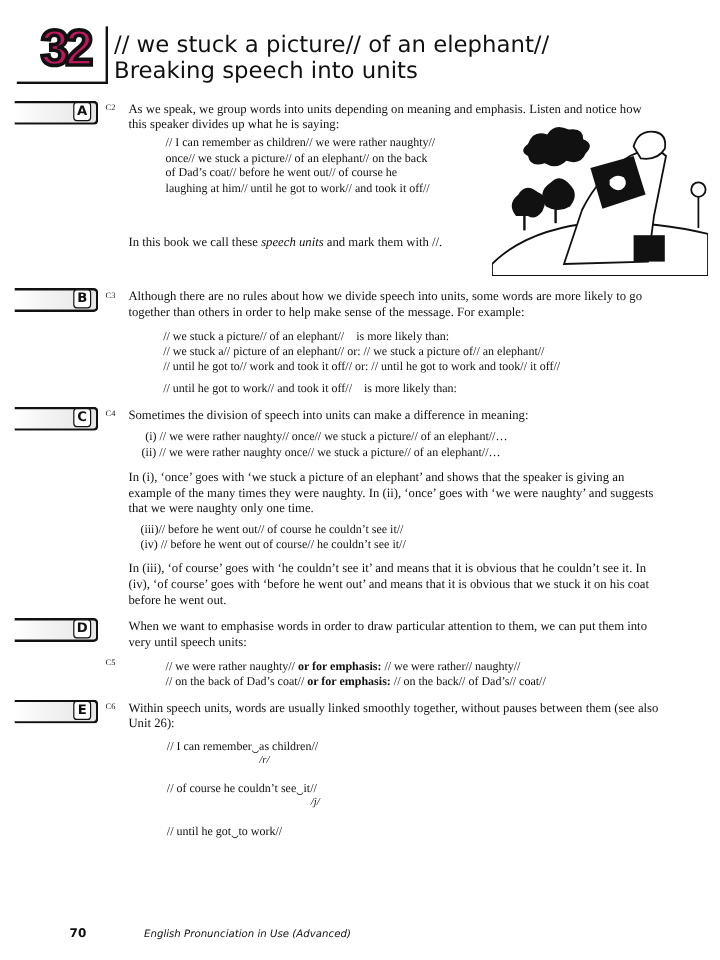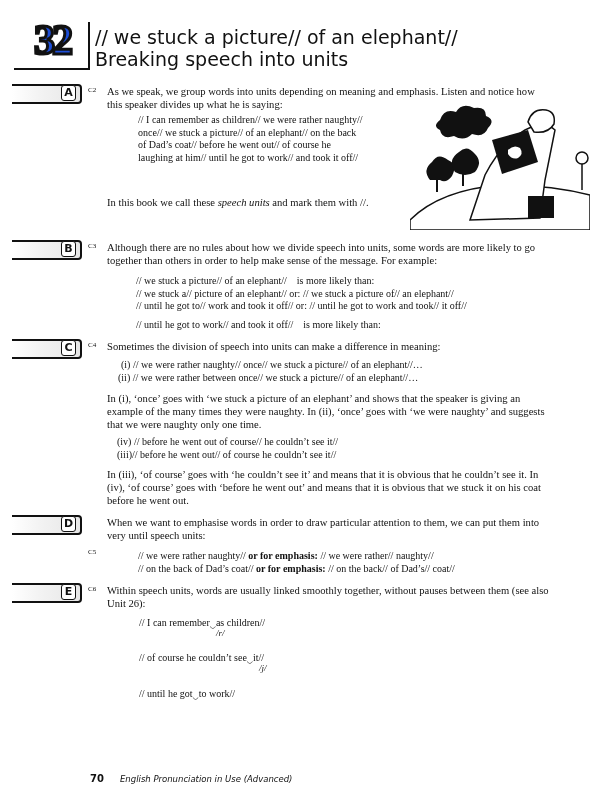--- a/index.html
+++ b/index.html
@@ -1,21 +1,21 @@
 <!DOCTYPE html>
 <html><head>
 <meta charset="utf-8">
 <style>
   html, body { margin: 0; padding: 0; background: #ffffff; }
   body { width: 600px; height: 800px; position: relative; overflow: hidden; color: #111; font-family: "Liberation Serif", "DejaVu Serif", serif; }
   .abs { position: absolute; }
 
   
   .unit-num { left: 30px; top: 22px; width: 60px; height: 44px; }
-  .unit-num .num { position:absolute; left: 4px; top: -6px; font-family: Liberation Serif, serif; font-weight: bold; font-size: 42px; color: #1d4ed8;
+  .unit-num .num { position:absolute; left: 4px; top: -6px; font-family: Liberation Sans, sans-serif; font-weight: bold; font-size: 42px; color: #be185d;
     -webkit-text-stroke: 3px #111; letter-spacing: -3px; }
   .unit-rule-v { left: 88px; top: 22px; width: 2px; height: 48px; background:#111; }
   .unit-rule-h { left: 14px; top: 68px; width: 76px; height: 2px; background:#111; }
   .title1, .title2 { left: 95px; font-family: "DejaVu Sans", sans-serif; font-size: 19px; color: #111; }
   .title1 { top: 26px; }
   .title2 { top: 48px; }
 
   
   .sec-label { left: 12px; width: 68px; height: 16px; border: 2px solid #111; border-left: none; border-radius: 0 4px 4px 0;
     background: linear-gradient(90deg, #fff 0%, #f3f3f3 40%, #e6e6e6 100%); }
@@ -24,21 +24,21 @@
   .cd { left: 88px; font-size: 7px; font-family: "Liberation Serif", serif; }
 
   .para { left: 107px; width: 440px; font-size: 10.6px; line-height: 13.2px; }
   .ex { font-size: 10px; line-height: 12.6px; }
   .bold { font-weight: bold; }
   .ital { font-style: italic; }
 
   
   .illus { left: 410px; top: 100px; width: 180px; height: 130px; }
 
-  .footer-num { left: 58px; top: 773px; font-family: "DejaVu Sans", sans-serif; font-weight: bold; font-size: 10px; margin-left: 32px; }
+  .footer-num { left: 58px; top: 773px; font-family: "DejaVu Sans", sans-serif; font-weight: bold; font-size: 10px; }
   .footer-title { left: 120px; top: 774px; font-family: "DejaVu Sans", sans-serif; font-style: italic; font-size: 8.5px; text-align: center; }
 
   .ipa { font-style: italic; font-size: 9px; }
 </style>
 </head>
 <body>
 
 <div class="abs unit-num">
   <span class="num">32</span>
 </div>
@@ -96,26 +96,26 @@
   <div style="margin-top:6px;"><span>// until he got to work// and took it off//</span>&nbsp;&nbsp;&nbsp;&nbsp;<span>is more likely than:</span></div>
 </div>
 
 <div class="abs sec-label" style="top:339px;">
   <span class="letter">C</span>
 </div>
 <div class="abs cd" style="top:341px;">C4</div>
 <div class="abs para" style="top:340px;">Sometimes the division of speech into units can make a difference in meaning:</div>
 <div class="abs ex" style="left:118px;top:359px;width:430px;">
   <div style="padding-left:3px;">(i) // we were rather naughty// once// we stuck a picture// of an elephant//…</div>
-  <div>(ii) // we were rather between once// we stuck a picture// of an elephant//…</div>
+  <div>(ii) // we were rather naughty once// we stuck a picture// of an elephant//…</div>
 </div>
 <div class="abs para" style="top:392px;width:450px;">In (i), ‘once’ goes with ‘we stuck a picture of an elephant’ and shows that the speaker is giving an example of the many times they were naughty. In (ii), ‘once’ goes with ‘we were naughty’ and suggests that we were naughty only one time.</div>
 <div class="abs ex" style="left:117px;top:436px;width:430px;">
+  <div>(iii)// before he went out// of course he couldn’t see it//</div>
   <div>(iv) // before he went out of course// he couldn’t see it//</div>
-  <div>(iii)// before he went out// of course he couldn’t see it//</div>
 </div>
 <div class="abs para" style="top:468px;width:450px;">In (iii), ‘of course’ goes with ‘he couldn’t see it’ and means that it is obvious that he couldn’t see it. In (iv), ‘of course’ goes with ‘before he went out’ and means that it is obvious that we stuck it on his coat before he went out.</div>
 
 <div class="abs sec-label" style="top:515px;">
   <span class="letter">D</span>
 </div>
 <div class="abs cd" style="top:548px;">C5</div>
 <div class="abs para" style="top:516px;width:450px;">When we want to emphasise words in order to draw particular attention to them, we can put them into very until speech units:</div>
 <div class="abs ex" style="left:138px;top:550px;width:420px;">
   <div><span>// we were rather naughty//</span> <span class="bold">or for emphasis:</span> <span>// we were rather// naughty//</span></div>

